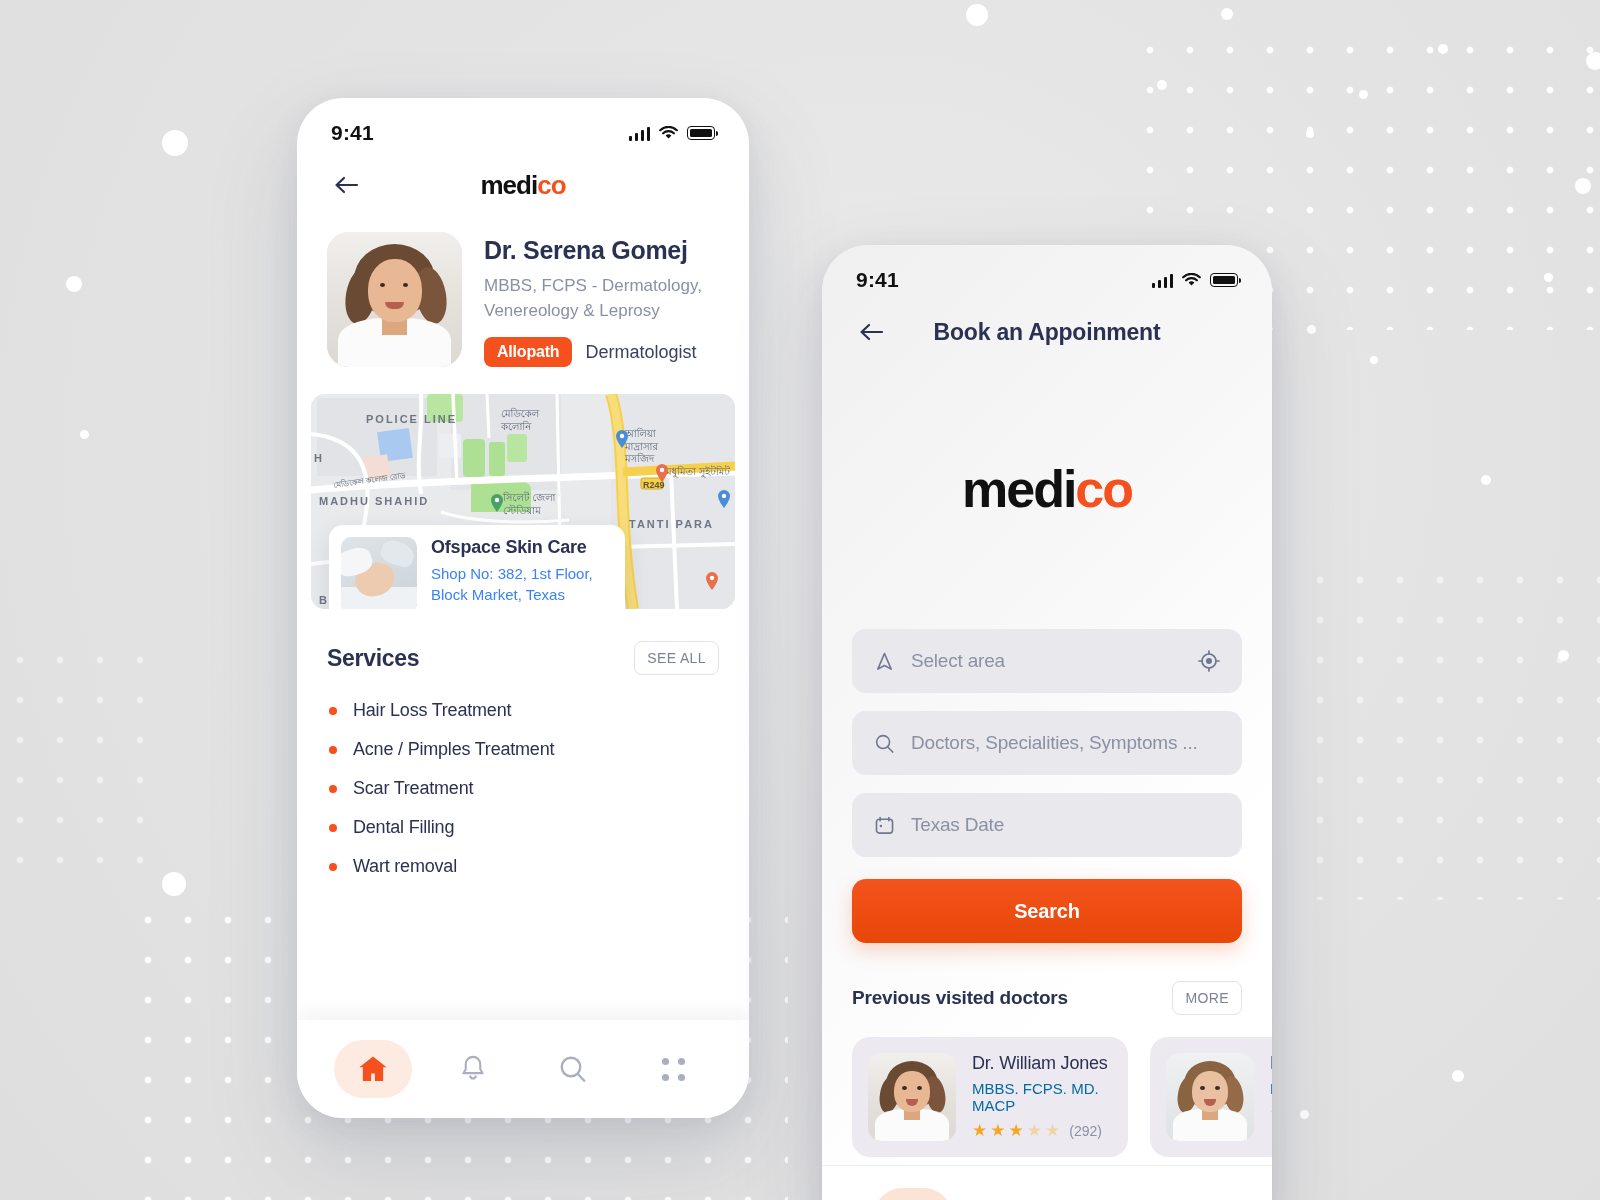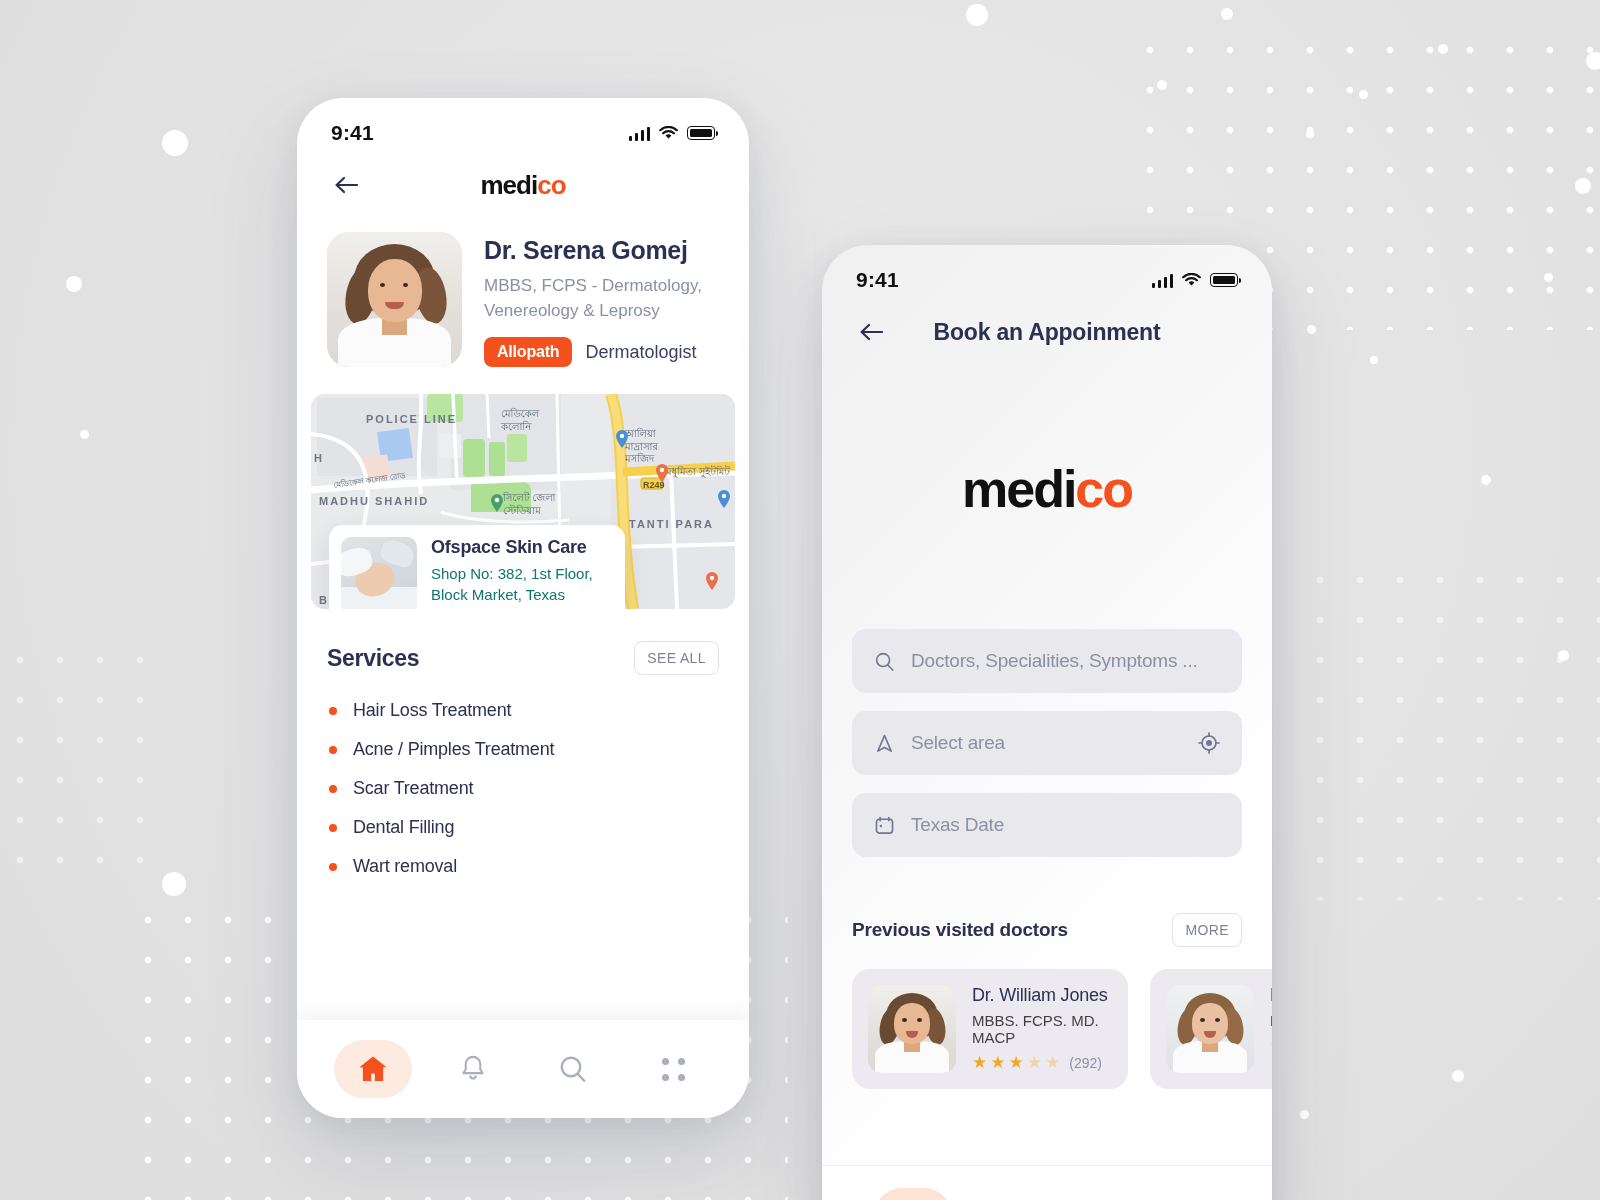--- a/index.html
+++ b/index.html
@@ -162,21 +162,21 @@
   }
   .clinic-thumb {
     width: 76px; height: 76px; border-radius: 10px; flex:0 0 76px;
     background: linear-gradient(150deg,#dfe4e8,#c9d2d8); position: relative; overflow:hidden;
   }
   .ct-face{position:absolute;left:18%;top:34%;width:52%;height:44%;border-radius:50%;background:#edcbb0;transform:rotate(-18deg)}
   .ct-towel{position:absolute;left:-6%;top:16%;width:48%;height:34%;border-radius:40%;background:#f4f6f8;transform:rotate(-16deg)}
   .ct-body{position:absolute;left:0;bottom:0;width:100%;height:34%;background:#eef2f5}
   .ct-hand{position:absolute;right:4%;top:6%;width:44%;height:30%;border-radius:40% 50% 30% 40%;background:#e3e8ec;transform:rotate(18deg)}
   .clinic-name { font-size: 18px; font-weight: bold; color: #2b3152; letter-spacing: -.2px;}
-  .clinic-addr { font-size: 15px; color: #0f766e; line-height: 1.4; margin-top: 5px; }
+  .clinic-addr { font-size: 15px; color: #3b82f6; line-height: 1.4; margin-top: 5px; }
 
   
   .svc-head {
     display:flex; align-items:center; justify-content:space-between;
     padding: 32px 30px 0 30px;
   }
   .svc-title { font-size: 23px; font-weight: bold; color: #2b3152; letter-spacing:-.3px;}
   .btn-outline {
     border: 1.4px solid #e2e2e8; border-radius: 8px; background:#fff;
     color:#7b8199; font-size: 14px; letter-spacing: .4px; padding: 8px 12px;
@@ -226,21 +226,21 @@
   .doc-cards { display:flex; gap: 22px; padding: 22px 0 0 30px; }
   .doc-card {
     background:#eceaf0; border-radius: 18px; padding: 16px;
     display:flex; gap: 16px; flex: 0 0 276px;
   }
   .dc-photo {
     width: 88px; height: 88px; border-radius: 14px; flex:0 0 88px;
     background: linear-gradient(160deg,#eceae7,#d9d5d0); position:relative; overflow:hidden;
   }
   .dc-name { font-size: 18px; font-weight:normal; color:#2b3152; letter-spacing:-.2px;}
-  .dc-deg { font-size: 15px; color:#404040; margin-top: 6px; }
+  .dc-deg { font-size: 15px; color:#0369a1; margin-top: 6px; }
   .stars { display:flex; align-items:center; gap:3px; margin-top: 8px; }
   .star { font-size: 17px; color:#f5a623; line-height:1; }
   .star.off { color:#f2d3a8; }
   .rcount { font-size: 14px; color:#8a90a6; margin-left: 6px;}
   .p2-bottomnav {
     position:absolute; left:0; right:0; bottom:0; height: 80px;
     background:#fff; border-top: 1px solid #edeef2;
   }
   .p2-nav-pill {
     position:absolute; left: 52px; top: 22px; width: 78px; height: 56px;
@@ -505,45 +505,46 @@
       <span class="appbar-title">Book an Appoinment</span>
     </div>
   </div>
 
   <div class="p2-logo-wrap">
     <span class="p2-logo"><span>medi</span><span class="co">co</span></span>
   </div>
 
   <div class="fields">
     <div class="field">
-      <svg width="21" height="21" viewBox="0 0 24 24">
-        <circle cx="10.4" cy="10.4" r="7.4" fill="none" stroke="#6f7691" stroke-width="1.8"></circle>
-        <path d="M16 16.2 L21.4 21.8" stroke="#6f7691" stroke-width="1.8" stroke-linecap="round"></path>
-      </svg>
-      <span class="field-ph">Doctors, Specialities, Symptoms ...</span>
-    </div>
-    <div class="field">
       <svg width="21" height="21" viewBox="0 0 22 22">
         <path d="M11 2.6 L18 19 L11 15.2 L4 19z" fill="none" stroke="#6f7691" stroke-width="1.7" stroke-linejoin="round"></path>
       </svg>
       <span class="field-ph">Select area</span>
       <svg width="22" height="22" viewBox="0 0 22 22">
         <circle cx="11" cy="11" r="7" fill="none" stroke="#6f7691" stroke-width="1.7"></circle>
         <circle cx="11" cy="11" r="3" fill="#6f7691"></circle>
         <path d="M11 1 v3 M11 18 v3 M1 11 h3 M18 11 h3" stroke="#6f7691" stroke-width="1.7" stroke-linecap="round"></path>
       </svg>
     </div>
     <div class="field">
+      <svg width="21" height="21" viewBox="0 0 24 24">
+        <circle cx="10.4" cy="10.4" r="7.4" fill="none" stroke="#6f7691" stroke-width="1.8"></circle>
+        <path d="M16 16.2 L21.4 21.8" stroke="#6f7691" stroke-width="1.8" stroke-linecap="round"></path>
+      </svg>
+      <span class="field-ph">Doctors, Specialities, Symptoms ...</span>
+    </div>
+    <div class="field">
       <svg width="21" height="21" viewBox="0 0 22 22">
         <rect x="2.6" y="4.4" width="16.8" height="14.6" rx="3" fill="none" stroke="#6f7691" stroke-width="1.7"></rect>
         <path d="M6.4 2.6 v3.4 M15.6 2.6 v3.4" stroke="#6f7691" stroke-width="1.7" stroke-linecap="round"></path>
         <circle cx="7.2" cy="11.6" r="1.3" fill="#6f7691"></circle>
       </svg>
       <span class="field-ph">Texas Date</span>
     </div>
+    <button class="btn-search">Search</button>
   </div>
 
   <div class="prev-head">
     <span class="prev-title">Previous visited doctors</span>
     <button class="btn-outline">MORE</button>
   </div>
 
   <div class="doc-cards">
     <div class="doc-card">
       <div class="dc-photo">

